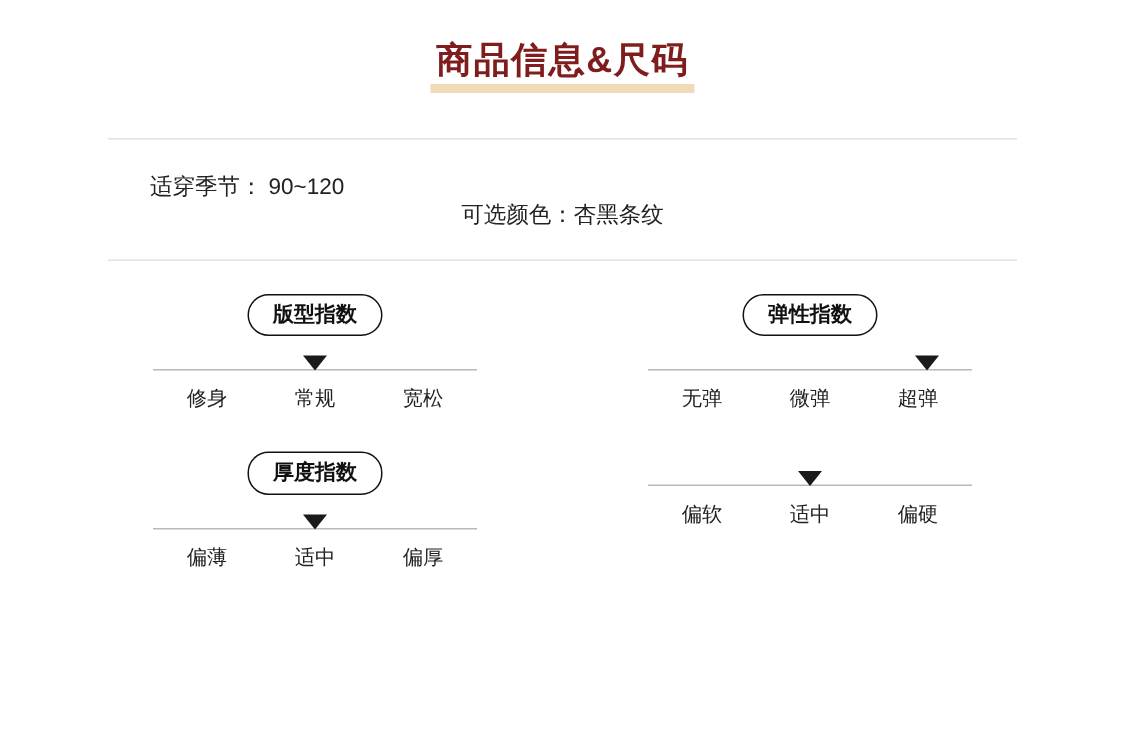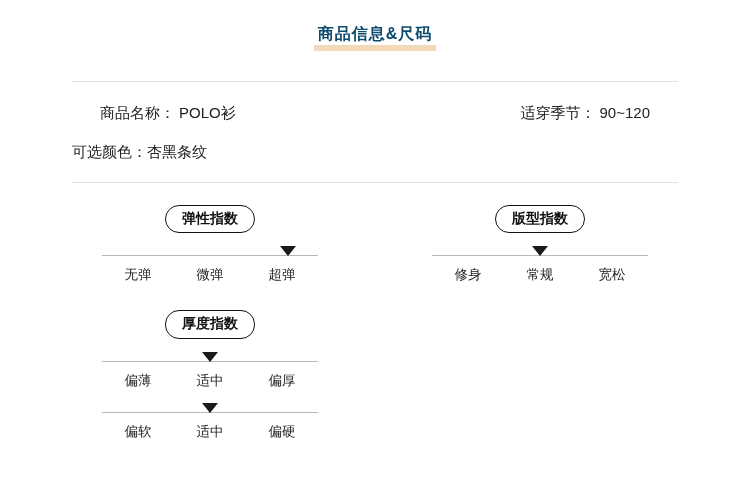--- a/index.html
+++ b/index.html
@@ -22,23 +22,23 @@
   }
 
   
   .title-wrap {
     text-align: center;
     padding-top: 24px;
   }
   .title {
     display: inline-block;
     position: relative;
-    font-size: 16px;
+    font-size: 24px;
     font-weight: bold;
-    color: #0c4a6e;
+    color: #7f1d1d;
     letter-spacing: 1px;
     padding: 0 4px 6px 4px;
   }
   .title-underline {
     position: absolute;
     left: 0;
     right: 0;
     bottom: 0;
     height: 6px;
     background: #f2d9b8;
@@ -52,23 +52,22 @@
     padding: 22px 0 20px 0;
   }
   .info-row-1 {
     display: flex;
     justify-content: space-between;
     align-items: center;
     font-size: 15px;
     padding: 0 28px 0 28px;
   }
   .info-row-2 {
-    text-align: left;
+    text-align: center;
     font-size: 15px;
-    margin-top: 20px;
   }
   .info-label {
     color: #222222;
   }
   .info-value {
     color: #222222;
   }
   .info-item .info-value {
     margin-left: 4px;
   }
@@ -77,21 +76,20 @@
   .index-area {
     margin: 22px 0 0 0;
     padding: 0 60px;
   }
   .index-row {
     display: flex;
     justify-content: space-between;
   }
   .index-row + .index-row {
     margin-top: 26px;
-    flex-direction: column;
   }
   .index-cell {
     width: 300px;
     display: flex;
     flex-direction: column;
     align-items: center;
   }
   .index-pill {
     border: 1px solid #111111;
     border-radius: 14px;
@@ -142,61 +140,58 @@
   <div class="title-wrap">
     <div class="title">
       <span>商品信息&amp;尺码</span>
       <span class="title-underline"></span>
     </div>
   </div>
 
   <div class="info-block">
     <div class="info-row-1">
       <div class="info-item">
-        <span class="info-label">商品名称：</span><span class="info-value">POLO衫</span>
-      </div>
-      <div class="info-item">
         <span class="info-label">适穿季节：</span><span class="info-value">90~120</span>
       </div>
     </div>
     <div class="info-row-2">
       <span class="info-label">可选颜色：</span><span class="info-value">杏黑条纹</span>
     </div>
   </div>
 
   <div class="index-area">
 
     <div class="index-row">
+
+      <div class="index-cell">
+        <div class="index-pill">版型指数</div>
+        <div class="scale">
+          <div class="marker" style="left:50%"></div>
+          <div class="scale-line"></div>
+        </div>
+        <div class="scale-labels">
+          <span>修身</span>
+          <span>常规</span>
+          <span>宽松</span>
+        </div>
+      </div>
 
       <div class="index-cell">
         <div class="index-pill">弹性指数</div>
         <div class="scale">
           <div class="marker" style="left:86%"></div>
           <div class="scale-line"></div>
         </div>
         <div class="scale-labels">
           <span>无弹</span>
           <span>微弹</span>
           <span>超弹</span>
         </div>
       </div>
 
-      <div class="index-cell">
-        <div class="index-pill">版型指数</div>
-        <div class="scale">
-          <div class="marker" style="left:50%"></div>
-          <div class="scale-line"></div>
-        </div>
-        <div class="scale-labels">
-          <span>修身</span>
-          <span>常规</span>
-          <span>宽松</span>
-        </div>
-      </div>
-
     </div>
 
     <div class="index-row">
 
       <div class="index-cell">
         <div class="index-pill">厚度指数</div>
         <div class="scale">
           <div class="marker" style="left:50%"></div>
           <div class="scale-line"></div>
         </div>

